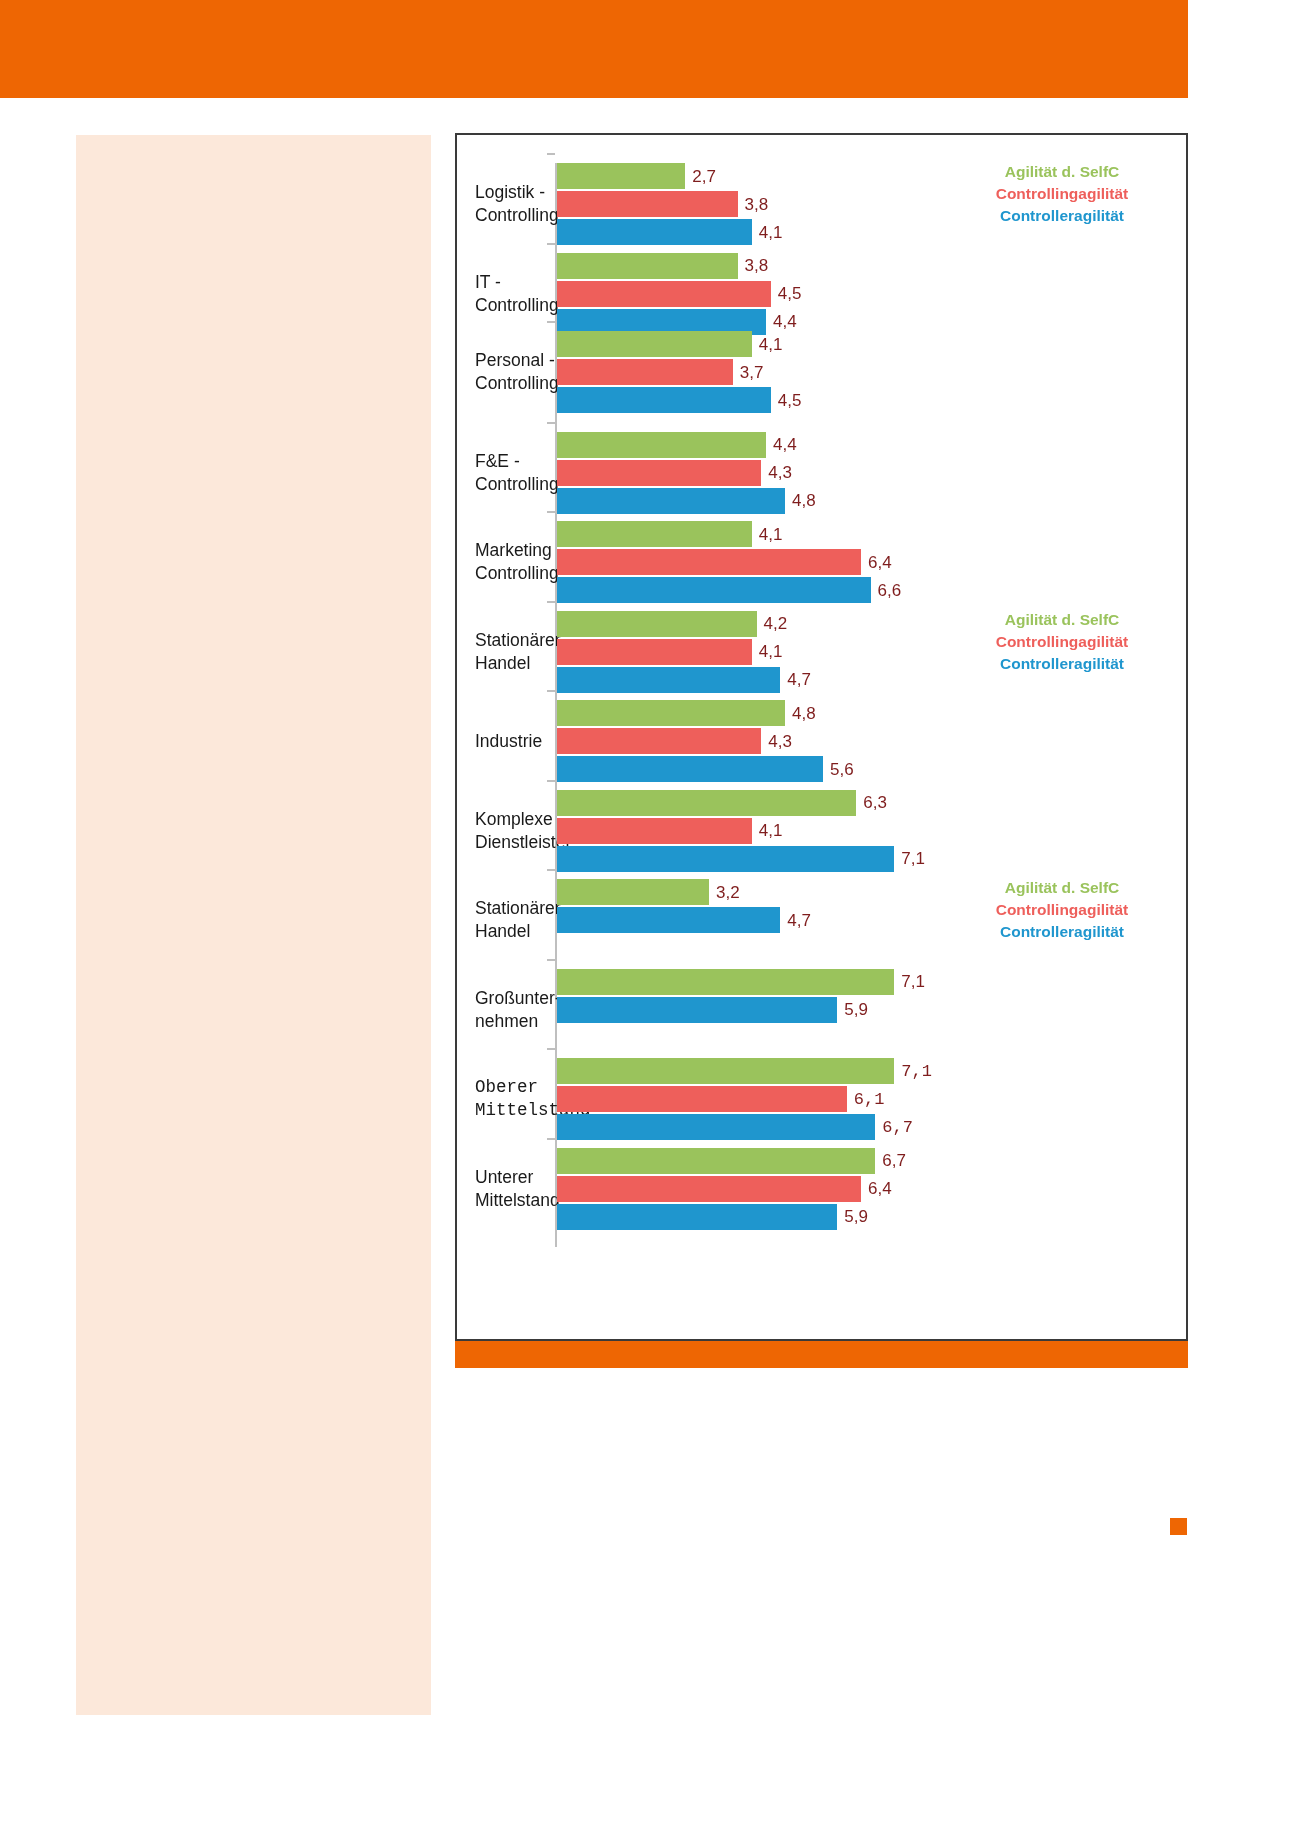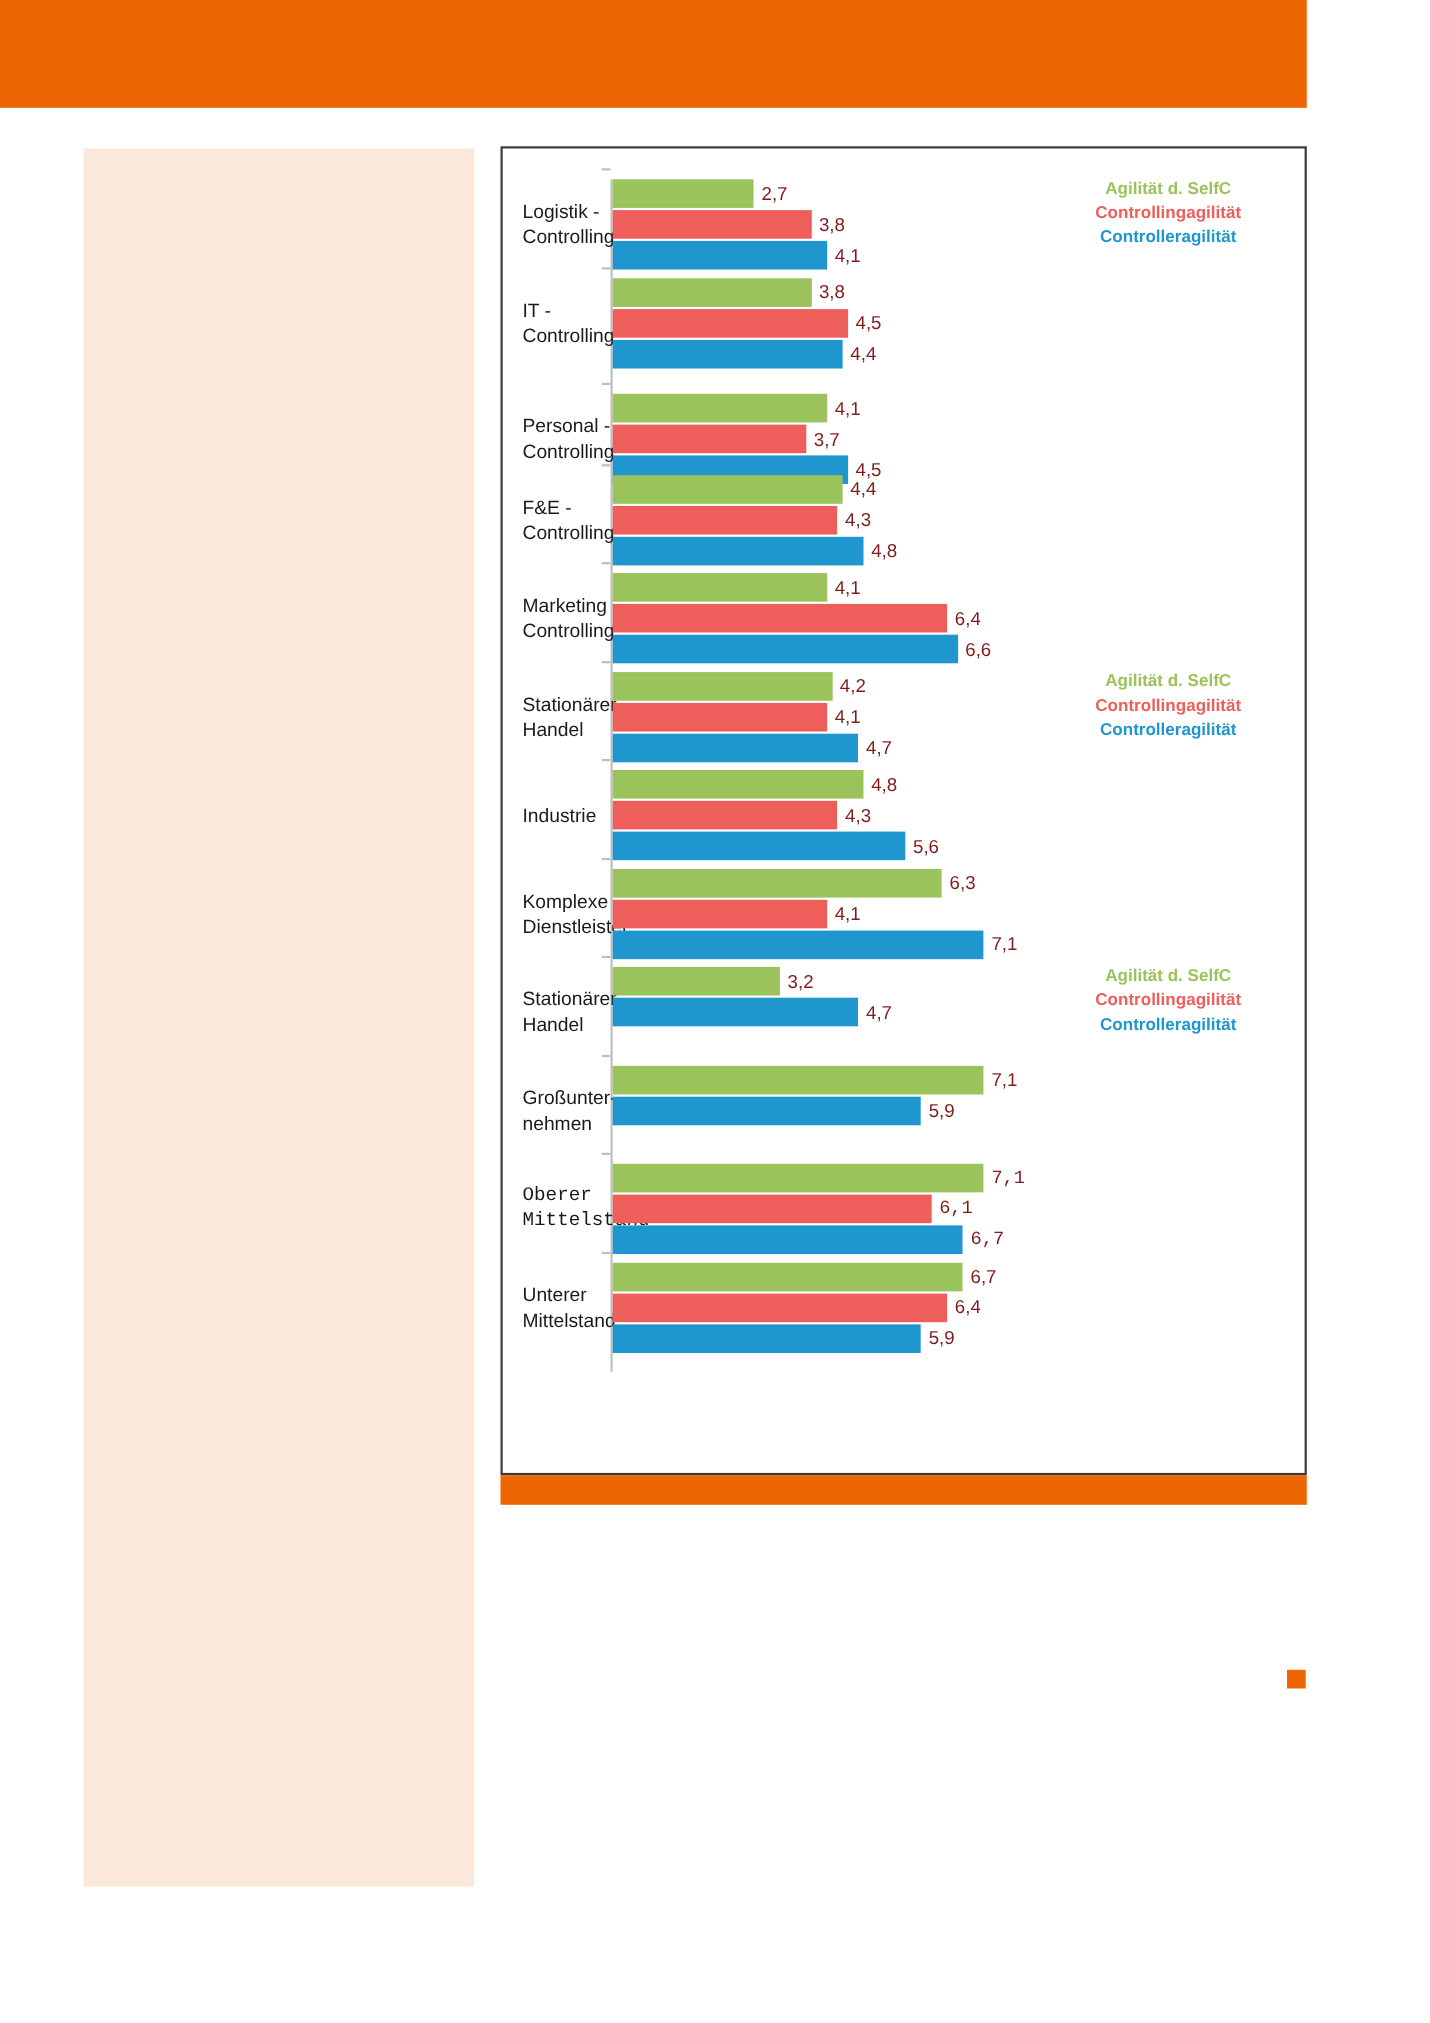--- a/index.html
+++ b/index.html
@@ -192,21 +192,21 @@
             <div class="bar-row">
               <div class="bar s1" style="width: 213.75px; background: rgb(238, 95, 91);"></div>
               <span class="bar-value">4,5</span>
             </div>
             <div class="bar-row">
               <div class="bar s2" style="width: 209px; background: rgb(31, 150, 206);"></div>
               <span class="bar-value">4,4</span>
             </div>
           </div>
         </div>
-        <div class="group" style="top: 223px; height: 89.5px;">
+        <div class="group" style="top: 196px; height: 89.5px;">
           <div class="cat-label" style="top: 18px;">Personal -
 Controlling</div>
           <div class="tick" style="left: 90px; top: -10px;"></div>
           <div class="bars" style="left: 100px;">
             <div class="bar-row">
               <div class="bar s0" style="width: 194.75px; background: rgb(154, 195, 92);"></div>
               <span class="bar-value">4,1</span>
             </div>
             <div class="bar-row">
               <div class="bar s1" style="width: 175.75px; background: rgb(238, 95, 91);"></div>

